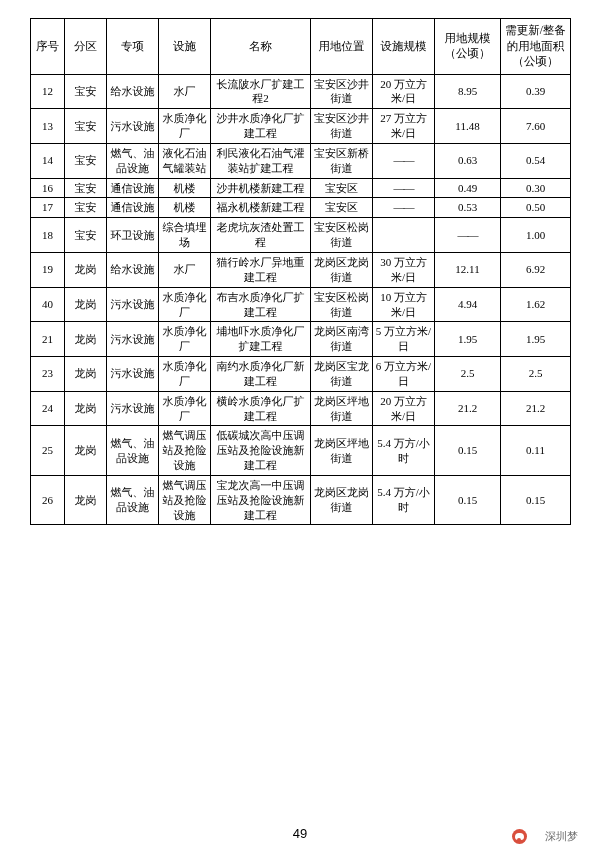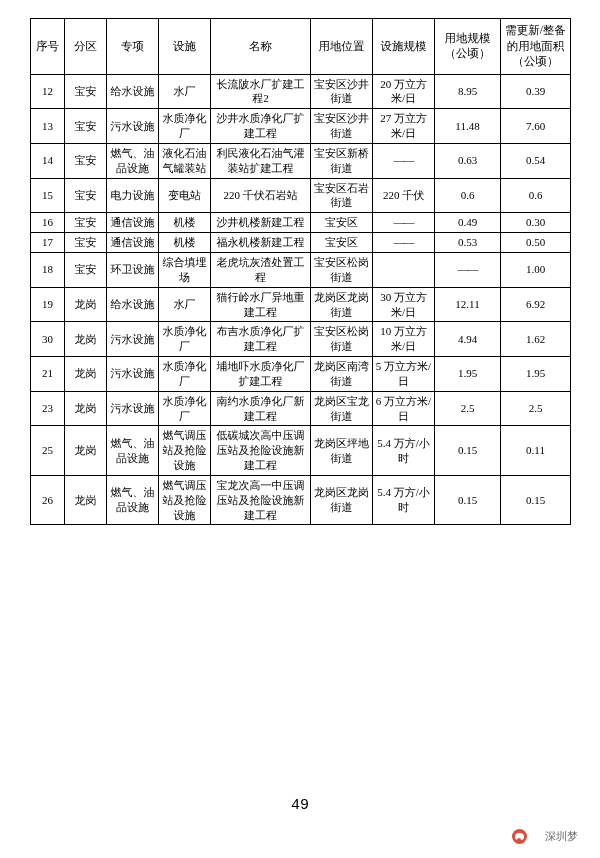--- a/index.html
+++ b/index.html
@@ -52,24 +52,24 @@
   col.c7 { width: 66px; }
   col.c8 { width: 70px; }
 
   .dash {
     letter-spacing: -1px;
   }
   .page-number {
     position: absolute;
     left: 0;
     right: 0;
-    bottom: 44px;
+    bottom: 17px;
     text-align: center;
-    font-size: 15px;
-    font-family: Liberation Mono, monospace;
+    font-size: 13px;
+    font-family: Liberation Sans, sans-serif;
   }
   .watermark {
     position: absolute;
     right: 22px;
     bottom: 14px;
     display: flex;
     align-items: center;
     gap: 18px;
     font-size: 11px;
     color: #6b6b6b;
@@ -162,31 +162,20 @@
           <td>宝安</td>
           <td>燃气、油品设施</td>
           <td>液化石油气罐装站</td>
           <td>利民液化石油气灌装站扩建工程</td>
           <td>宝安区新桥街道</td>
           <td class="dash">——</td>
           <td>0.63</td>
           <td>0.54</td>
         </tr>
         <tr>
-          <td>15</td>
-          <td>宝安</td>
-          <td>电力设施</td>
-          <td>变电站</td>
-          <td>220 千伏石岩站</td>
-          <td>宝安区石岩街道</td>
-          <td>220 千伏</td>
-          <td>0.6</td>
-          <td>0.6</td>
-        </tr>
-        <tr>
           <td>16</td>
           <td>宝安</td>
           <td>通信设施</td>
           <td>机楼</td>
           <td>沙井机楼新建工程</td>
           <td>宝安区</td>
           <td class="dash">——</td>
           <td>0.49</td>
           <td>0.30</td>
         </tr>
@@ -217,21 +206,21 @@
           <td>龙岗</td>
           <td>给水设施</td>
           <td>水厂</td>
           <td>猫行岭水厂异地重建工程</td>
           <td>龙岗区龙岗街道</td>
           <td>30 万立方米/日</td>
           <td>12.11</td>
           <td>6.92</td>
         </tr>
         <tr>
-          <td>30</td>
+          <td>40</td>
           <td>龙岗</td>
           <td>污水设施</td>
           <td>水质净化厂</td>
           <td>布吉水质净化厂扩建工程</td>
           <td>宝安区松岗街道</td>
           <td>10 万立方米/日</td>
           <td>4.94</td>
           <td>1.62</td>
         </tr>
         <tr>
@@ -248,20 +237,31 @@
         <tr>
           <td>23</td>
           <td>龙岗</td>
           <td>污水设施</td>
           <td>水质净化厂</td>
           <td>南约水质净化厂新建工程</td>
           <td>龙岗区宝龙街道</td>
           <td>6 万立方米/日</td>
           <td>2.5</td>
           <td>2.5</td>
+        </tr>
+        <tr>
+          <td>24</td>
+          <td>龙岗</td>
+          <td>污水设施</td>
+          <td>水质净化厂</td>
+          <td>横岭水质净化厂扩建工程</td>
+          <td>龙岗区坪地街道</td>
+          <td>20 万立方米/日</td>
+          <td>21.2</td>
+          <td>21.2</td>
         </tr>
         <tr>
           <td>25</td>
           <td>龙岗</td>
           <td>燃气、油品设施</td>
           <td>燃气调压站及抢险设施</td>
           <td>低碳城次高中压调压站及抢险设施新建工程</td>
           <td>龙岗区坪地街道</td>
           <td>5.4 万方/小时</td>
           <td>0.15</td>

